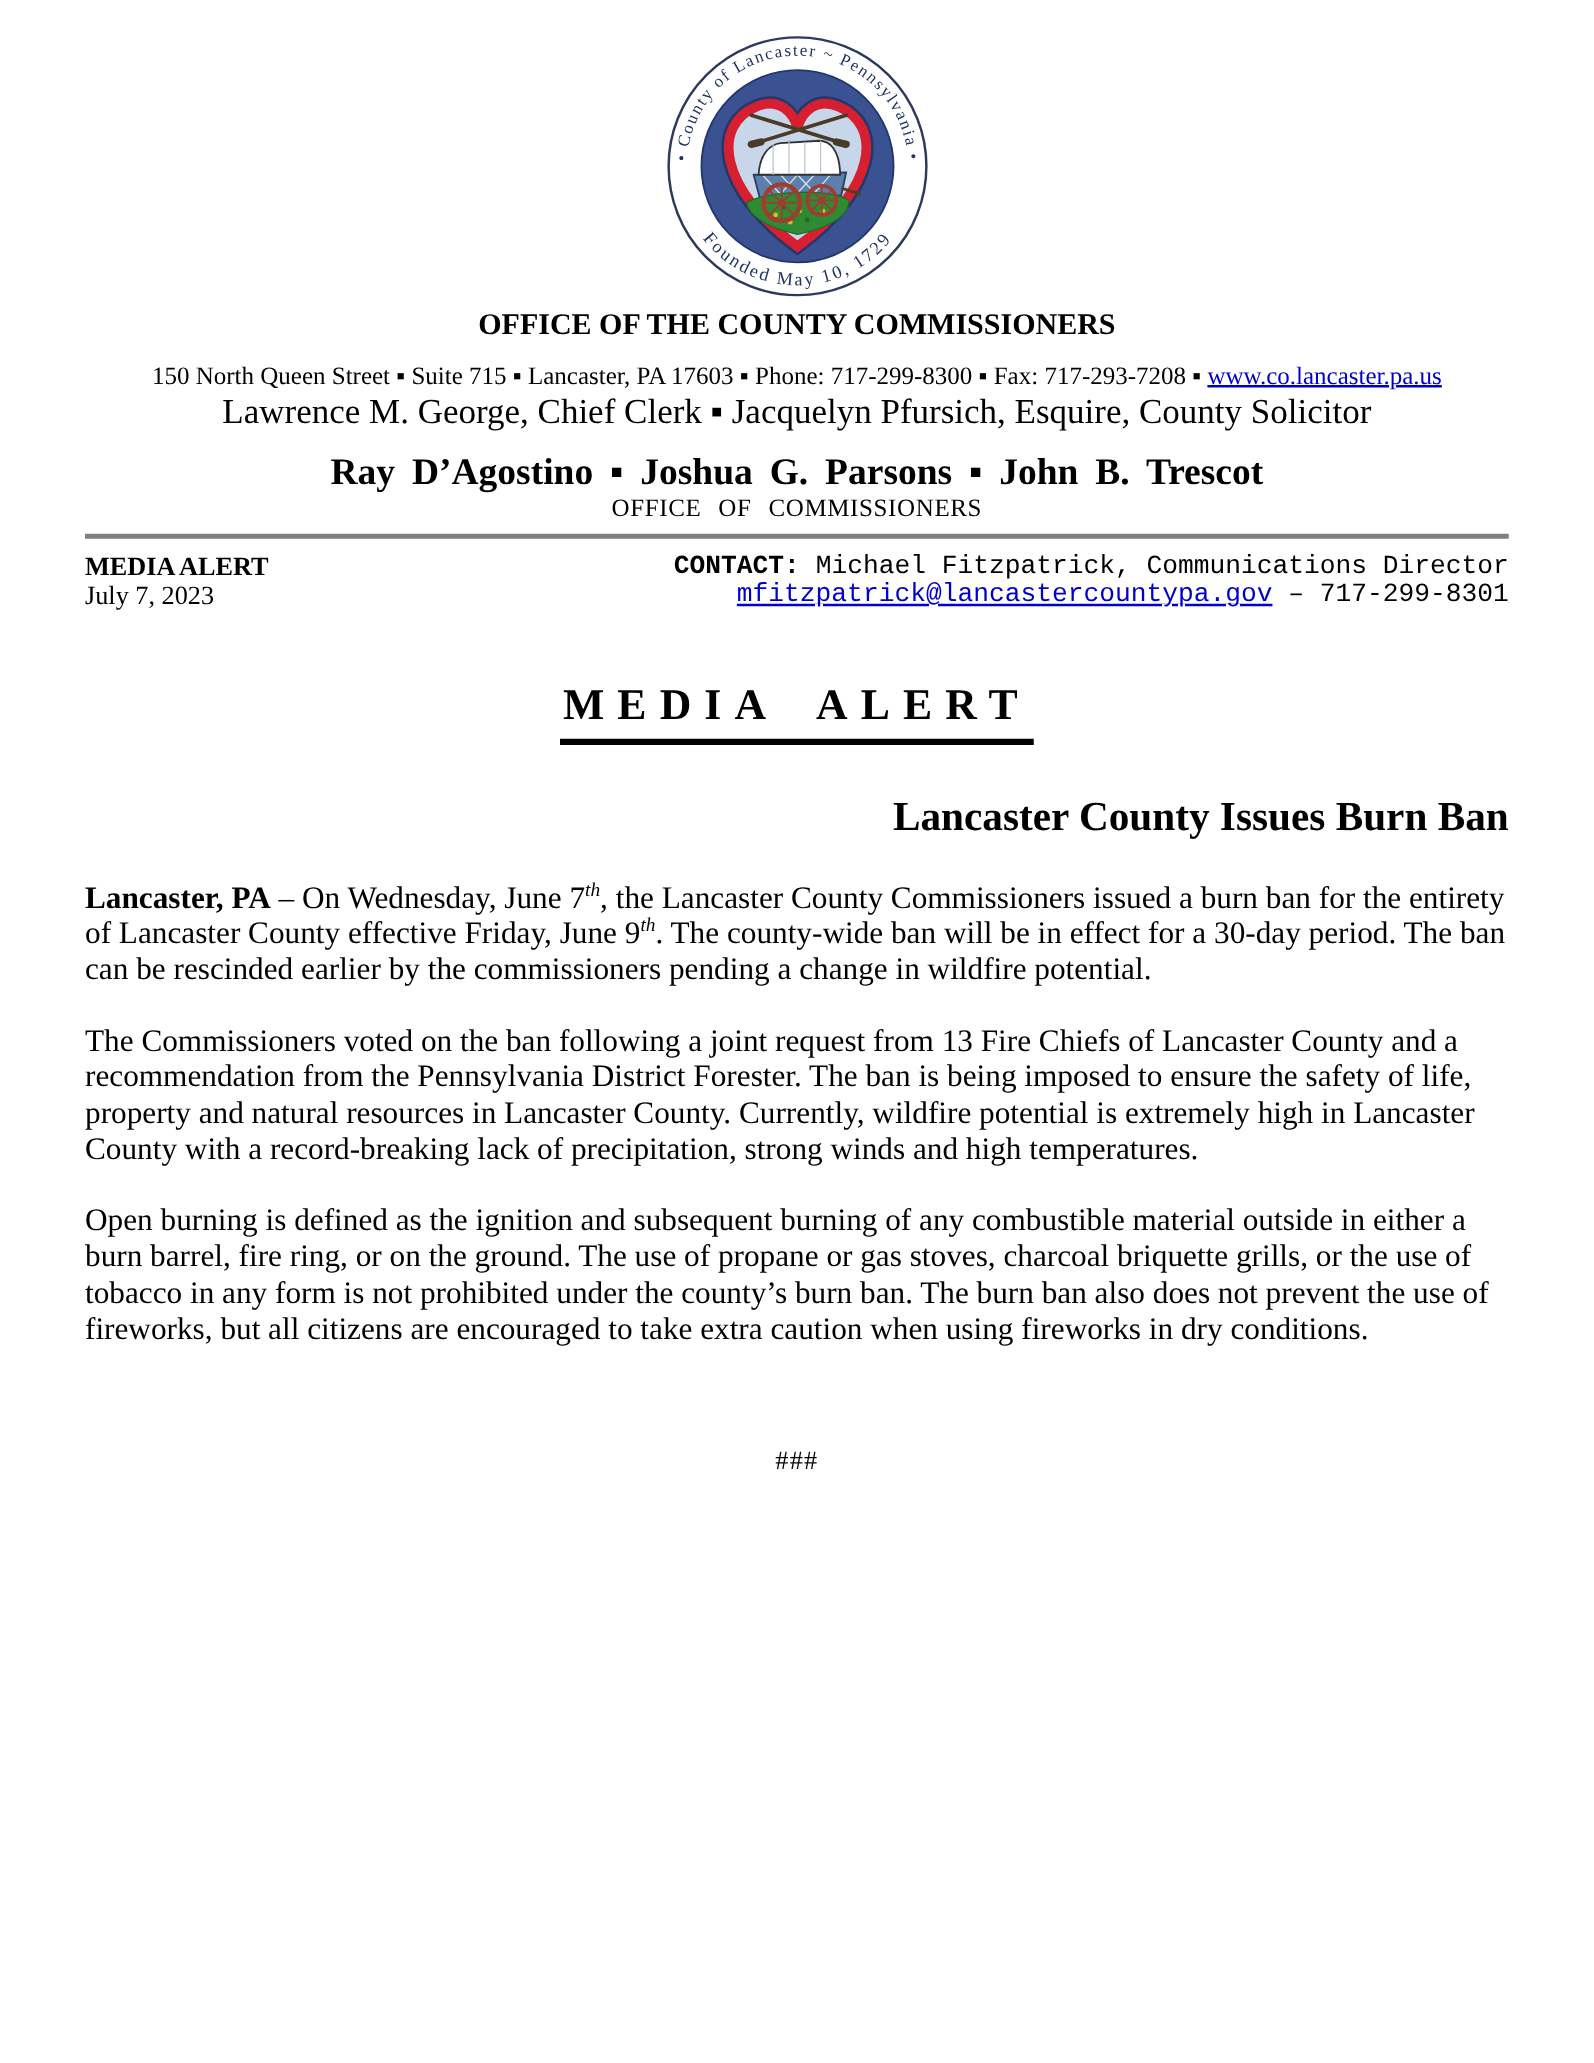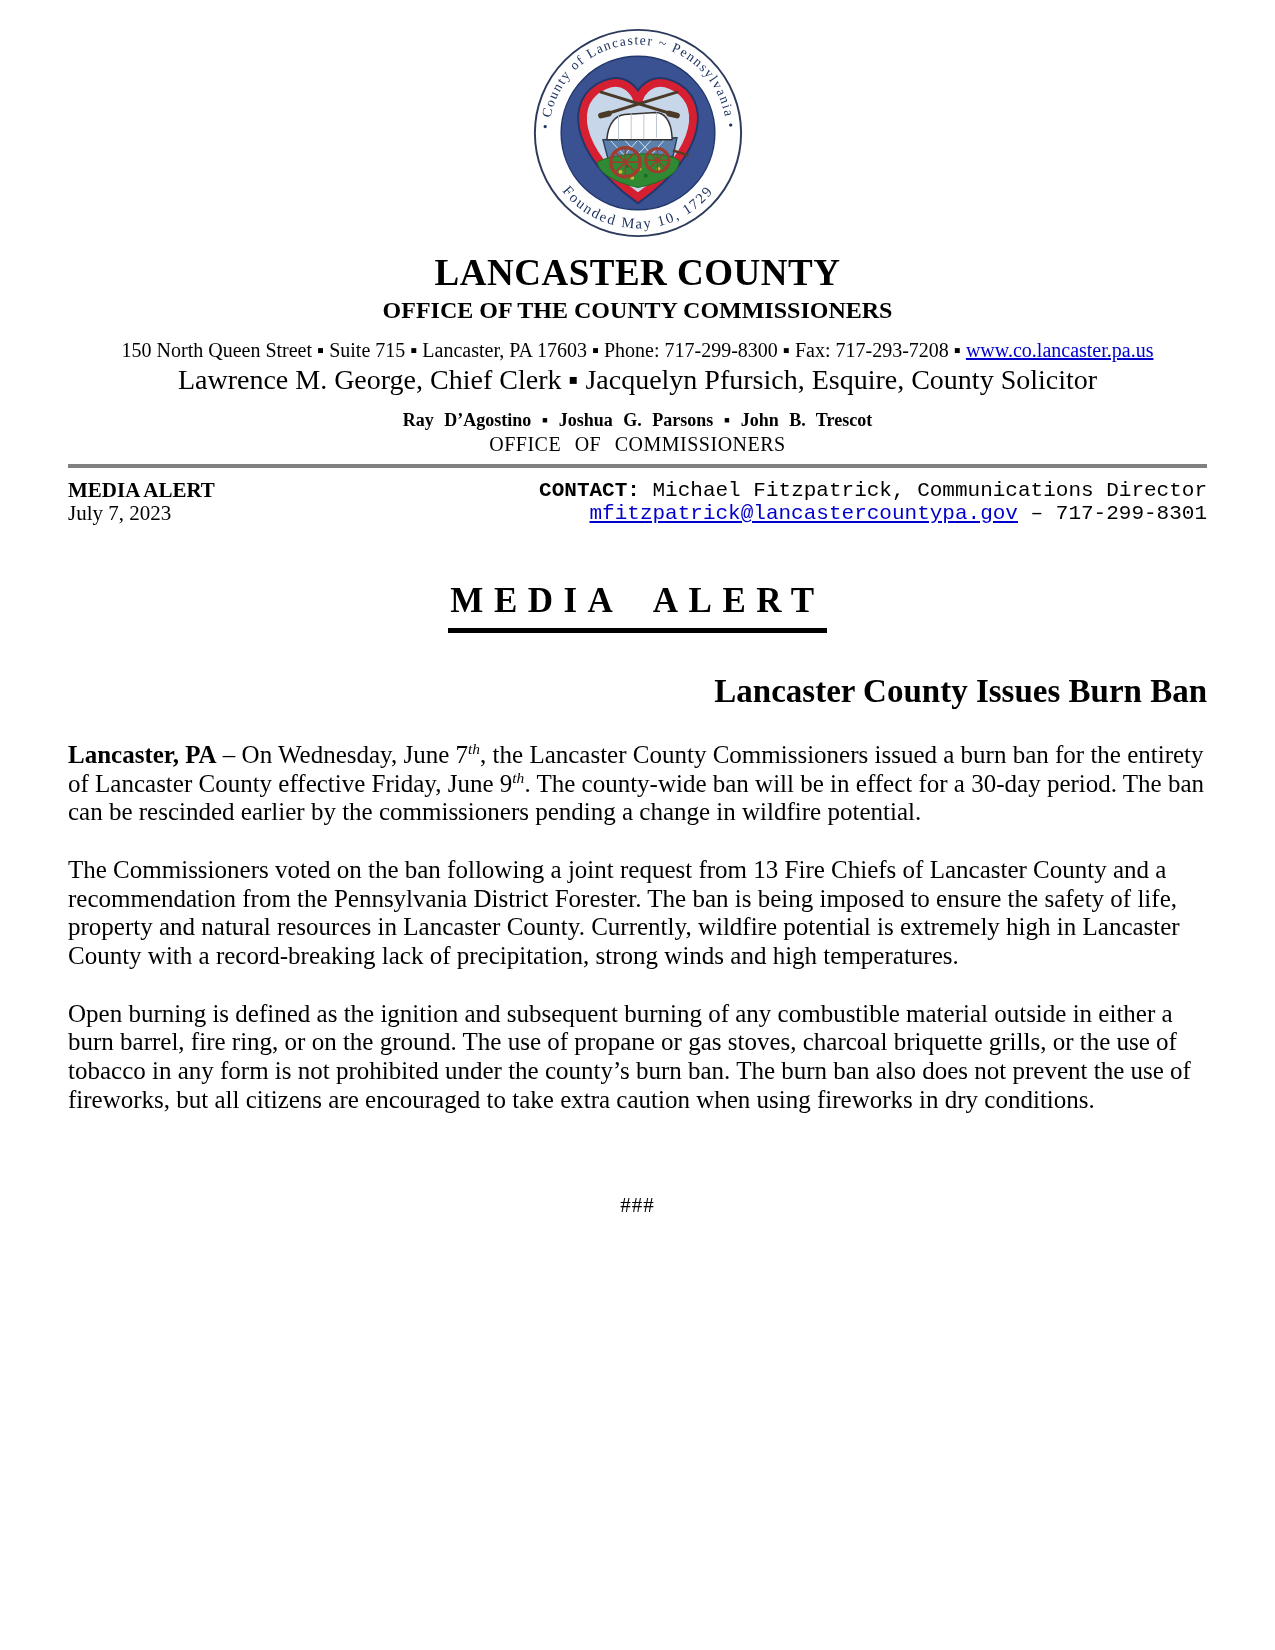--- a/index.html
+++ b/index.html
@@ -26,21 +26,21 @@
   .letterhead{text-align:center;}
   .seal-wrap{padding-top:26px;}
   .seal{width:214px;height:214px;display:inline-block;}
   .org-name{
     font-size:37px;font-weight:bold;letter-spacing:0.5px;
     margin-top:8px;line-height:1.15;
   }
   .office-name{font-size:24px;font-weight:bold;line-height:1.15;margin-top:2px;}
   .addr-line{font-size:20px;line-height:1.12;margin-top:15px;}
   .staff-line{font-size:28px;line-height:1.12;margin-top:2px;}
-  .commissioners-line{font-size:18px;font-weight:bold;margin-top:16px;word-spacing:6px;line-height:1.1;}
+  .commissioners-line{font-size:30px;font-weight:bold;margin-top:16px;word-spacing:6px;line-height:1.1;}
   .board-label{font-size:20px;letter-spacing:0.5px;word-spacing:8px;margin-top:2px;line-height:1.1;}
   .content{margin:0 68px;}
   .rule{border:none;height:4px;background:var(--rule_gray);margin-top:9px;}
   .info-row{
     display:flex;justify-content:space-between;
     font-size:21px;line-height:23px;margin-top:11px;
   }
   .info-left{text-align:left;}
   .info-right{text-align:right;font-family:Liberation Mono, monospace;}
   .bold{font-weight:bold;}
@@ -140,21 +140,20 @@
 
         <text style="font-family:'Liberation Serif',serif;font-size:14px;letter-spacing:1.5px;fill:var(--seal_ring_text)" text-anchor="middle">
           <textPath href="#arcTop" startOffset="50%">• County of Lancaster ~ Pennsylvania •</textPath>
         </text>
         <text style="font-family:'Liberation Serif',serif;font-size:15px;letter-spacing:2px;fill:var(--seal_ring_text)" text-anchor="middle">
           <textPath href="#arcBottom" startOffset="50%">Founded May 10, 1729</textPath>
         </text>
       </svg>
     </div>
 
-    <h1 class="org-name">LANCASTER COUNTY</h1>
     <h2 class="office-name">OFFICE OF THE COUNTY COMMISSIONERS</h2>
     <p class="addr-line"><span>150 North Queen Street ▪ Suite 715 ▪ Lancaster, PA 17603 ▪ Phone: 717-299-8300 ▪ Fax: 717-293-7208 ▪ </span><a href="#">www.co.lancaster.pa.us</a></p>
     <p class="staff-line">Lawrence M. George, Chief Clerk ▪ Jacquelyn Pfursich, Esquire, County Solicitor</p>
     <p class="commissioners-line">Ray D’Agostino ▪ Joshua G. Parsons ▪ John B. Trescot</p>
     <p class="board-label">OFFICE OF COMMISSIONERS</p>
   </header>
 
   <div class="content">
     <hr class="rule">
 

